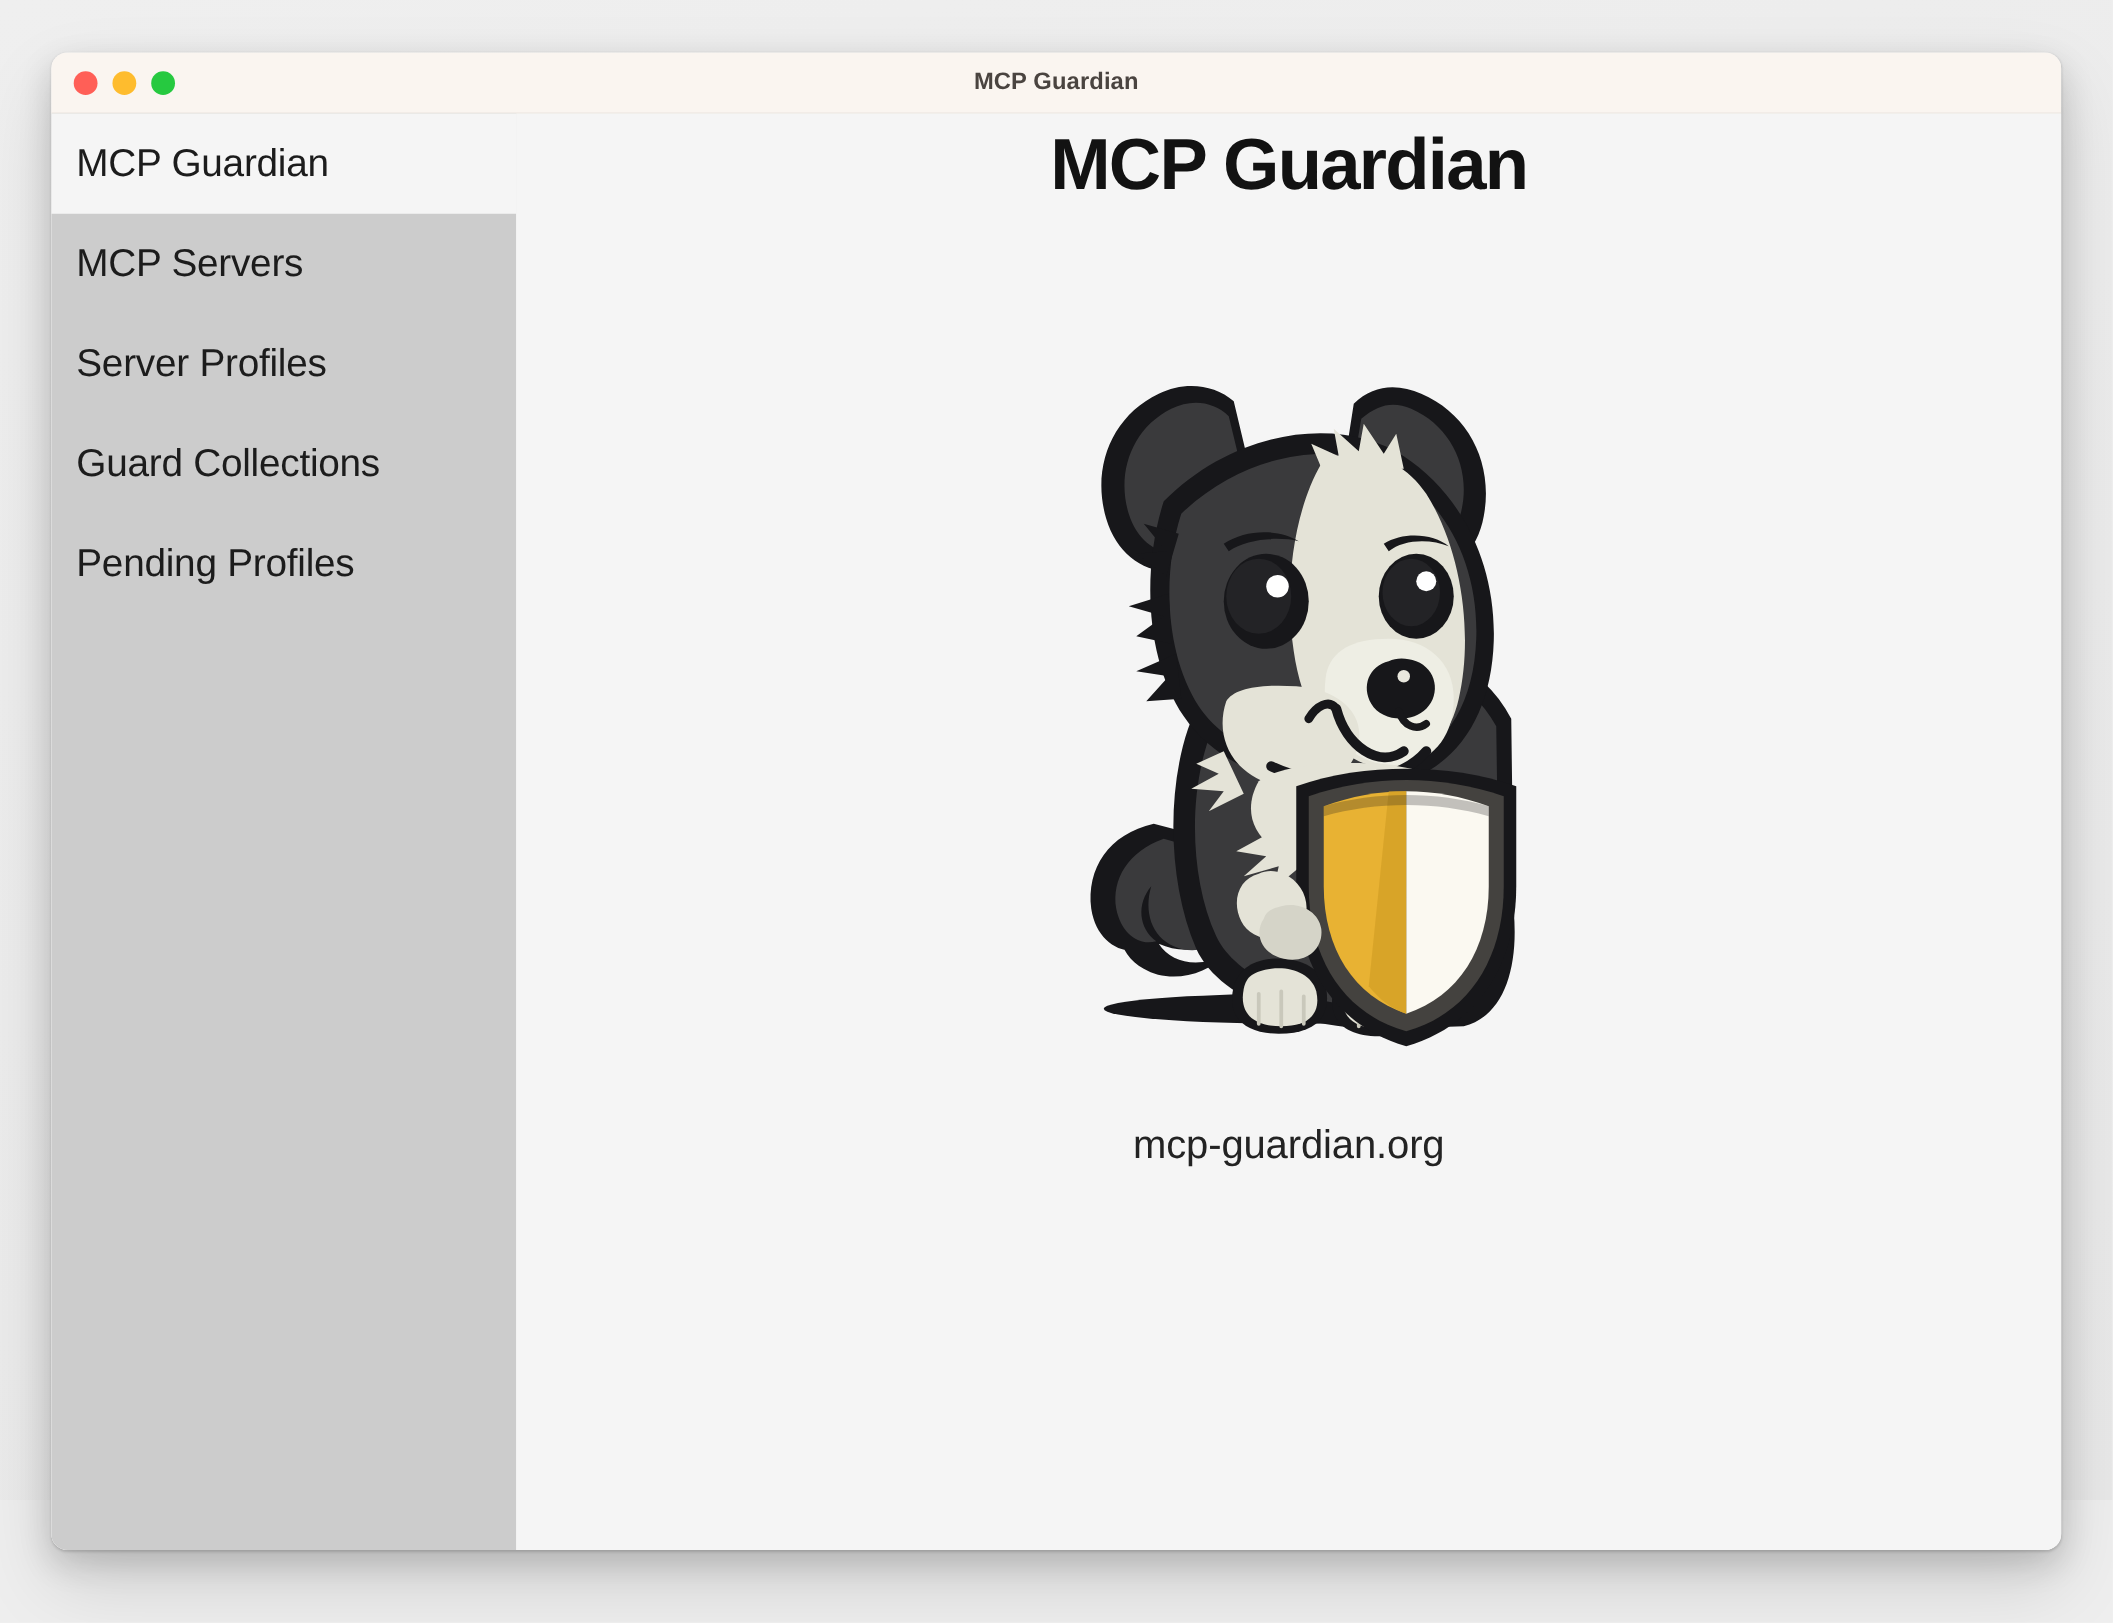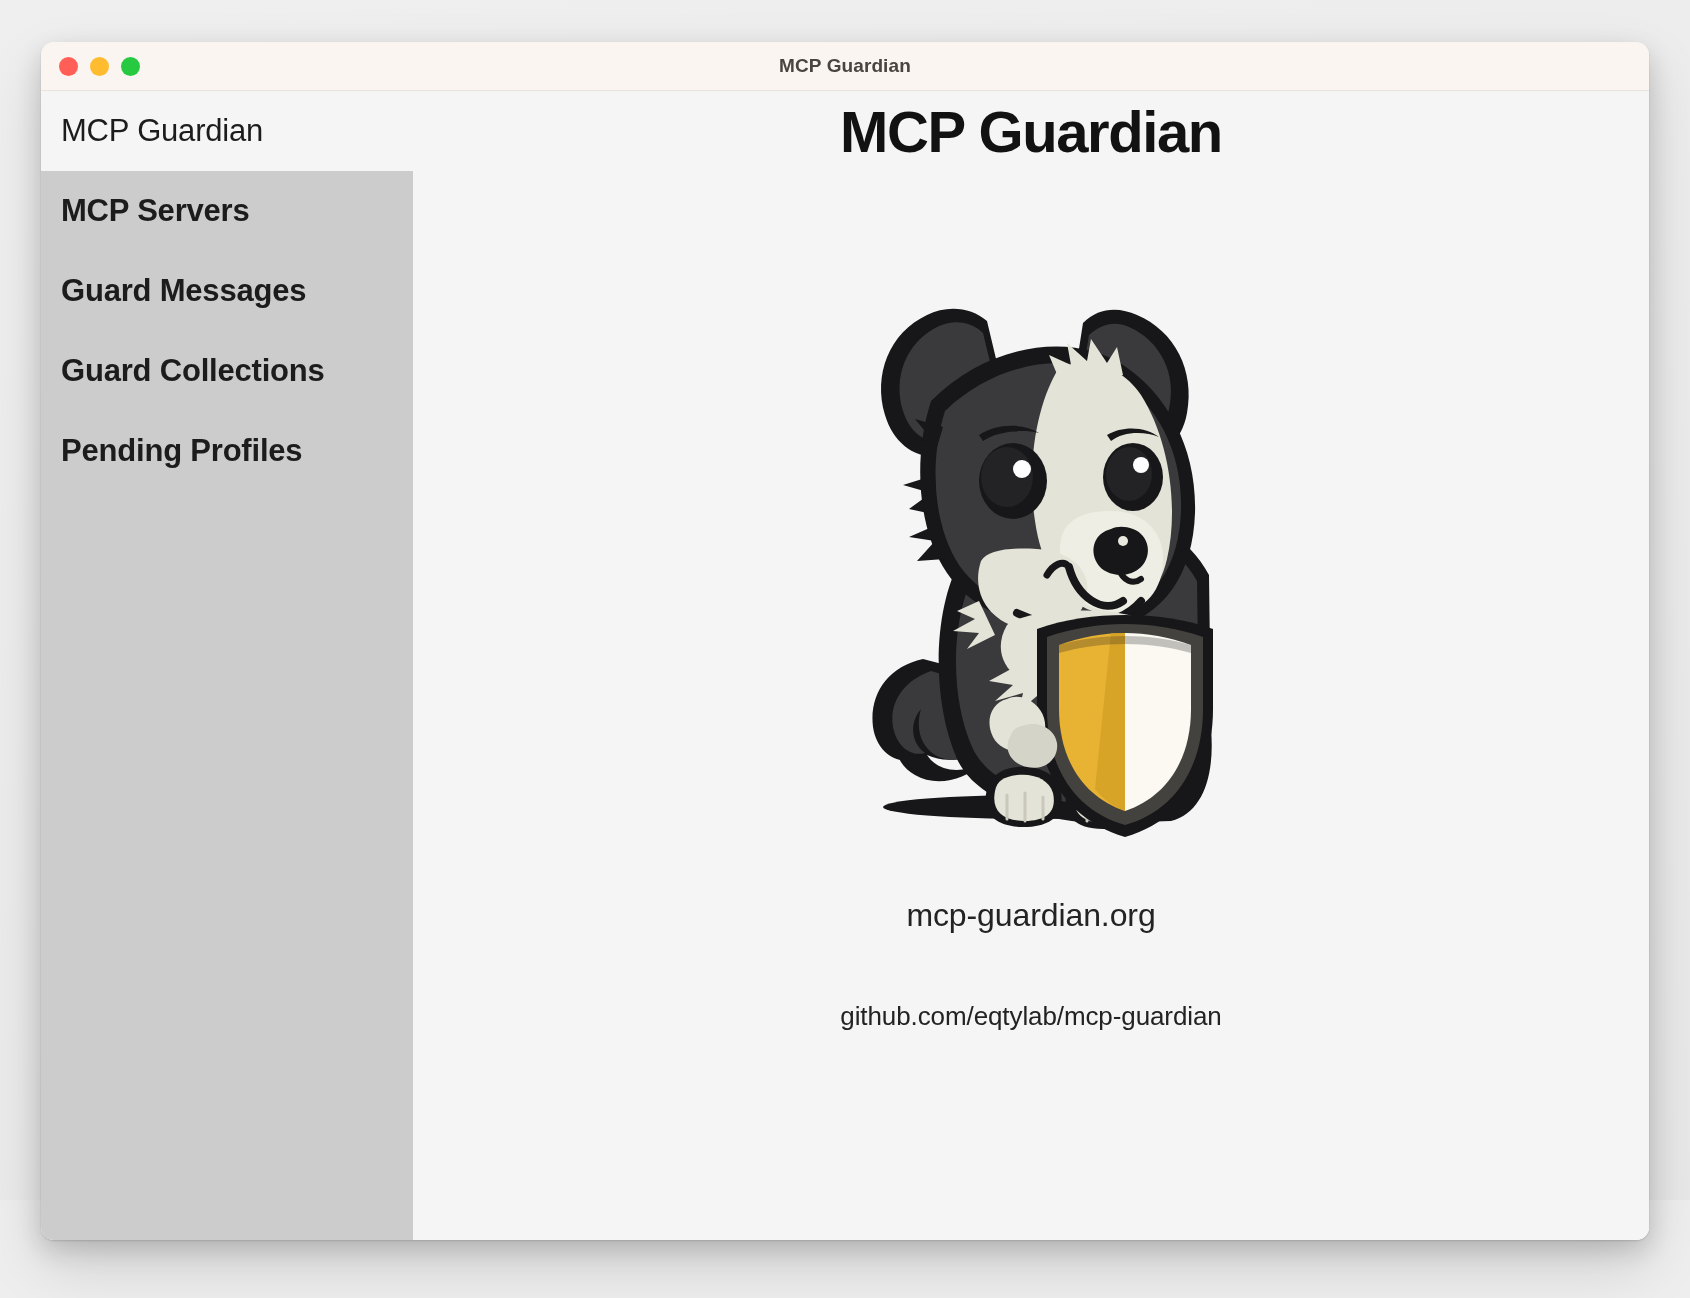--- a/index.html
+++ b/index.html
@@ -122,21 +122,21 @@
     height: 80px;
     display: flex;
     align-items: center;
     padding-left: 20px;
     box-sizing: border-box;
     cursor: default;
   }
   .sidebar-item .label {
     font-size: 31px;
     color: #1c1c1c;
-    font-weight: 700;
+    font-weight: 400;
     letter-spacing: -0.2px;
     white-space: nowrap;
   }
 
   .main {
     position: relative;
     flex: 1 1 auto;
     background: #f5f5f5;
     display: flex;
     flex-direction: column;
@@ -197,21 +197,21 @@
 
         <div class="sidebar-header">
           <span class="label">MCP Guardian</span>
         </div>
 
         <ul class="sidebar-list">
           <li class="sidebar-item">
             <span class="label">MCP Servers</span>
           </li>
           <li class="sidebar-item">
-            <span class="label">Guard Messages</span>
+            <span class="label">Server Profiles</span>
           </li>
           <li class="sidebar-item">
             <span class="label">Guard Collections</span>
           </li>
           <li class="sidebar-item">
             <span class="label">Pending Profiles</span>
           </li>
         </ul>
       </nav>
 
@@ -420,18 +420,17 @@
                      C 180 474, 174 492, 182 508
                      C 190 524, 216 528, 228 514
                      C 240 500, 234 478, 216 470
                      C 209 467, 202 467, 196 470 Z" fill="#e4e3d7"></path>
             <path d="M200 506 C 192 518, 198 534, 216 538 C 234 542, 248 530, 246 514 C 244 500, 228 492, 214 496 C 206 498, 202 500, 200 506 Z" fill="#d5d4c8"></path>
           </svg>
         </div>
 
         <div class="site-link">mcp-guardian.org</div>
 
-        <div class="repo-link">github.com/eqtylab/mcp-guardian</div>
       </main>
 
     </div>
   </div>
 </div>
 
 </body></html>

